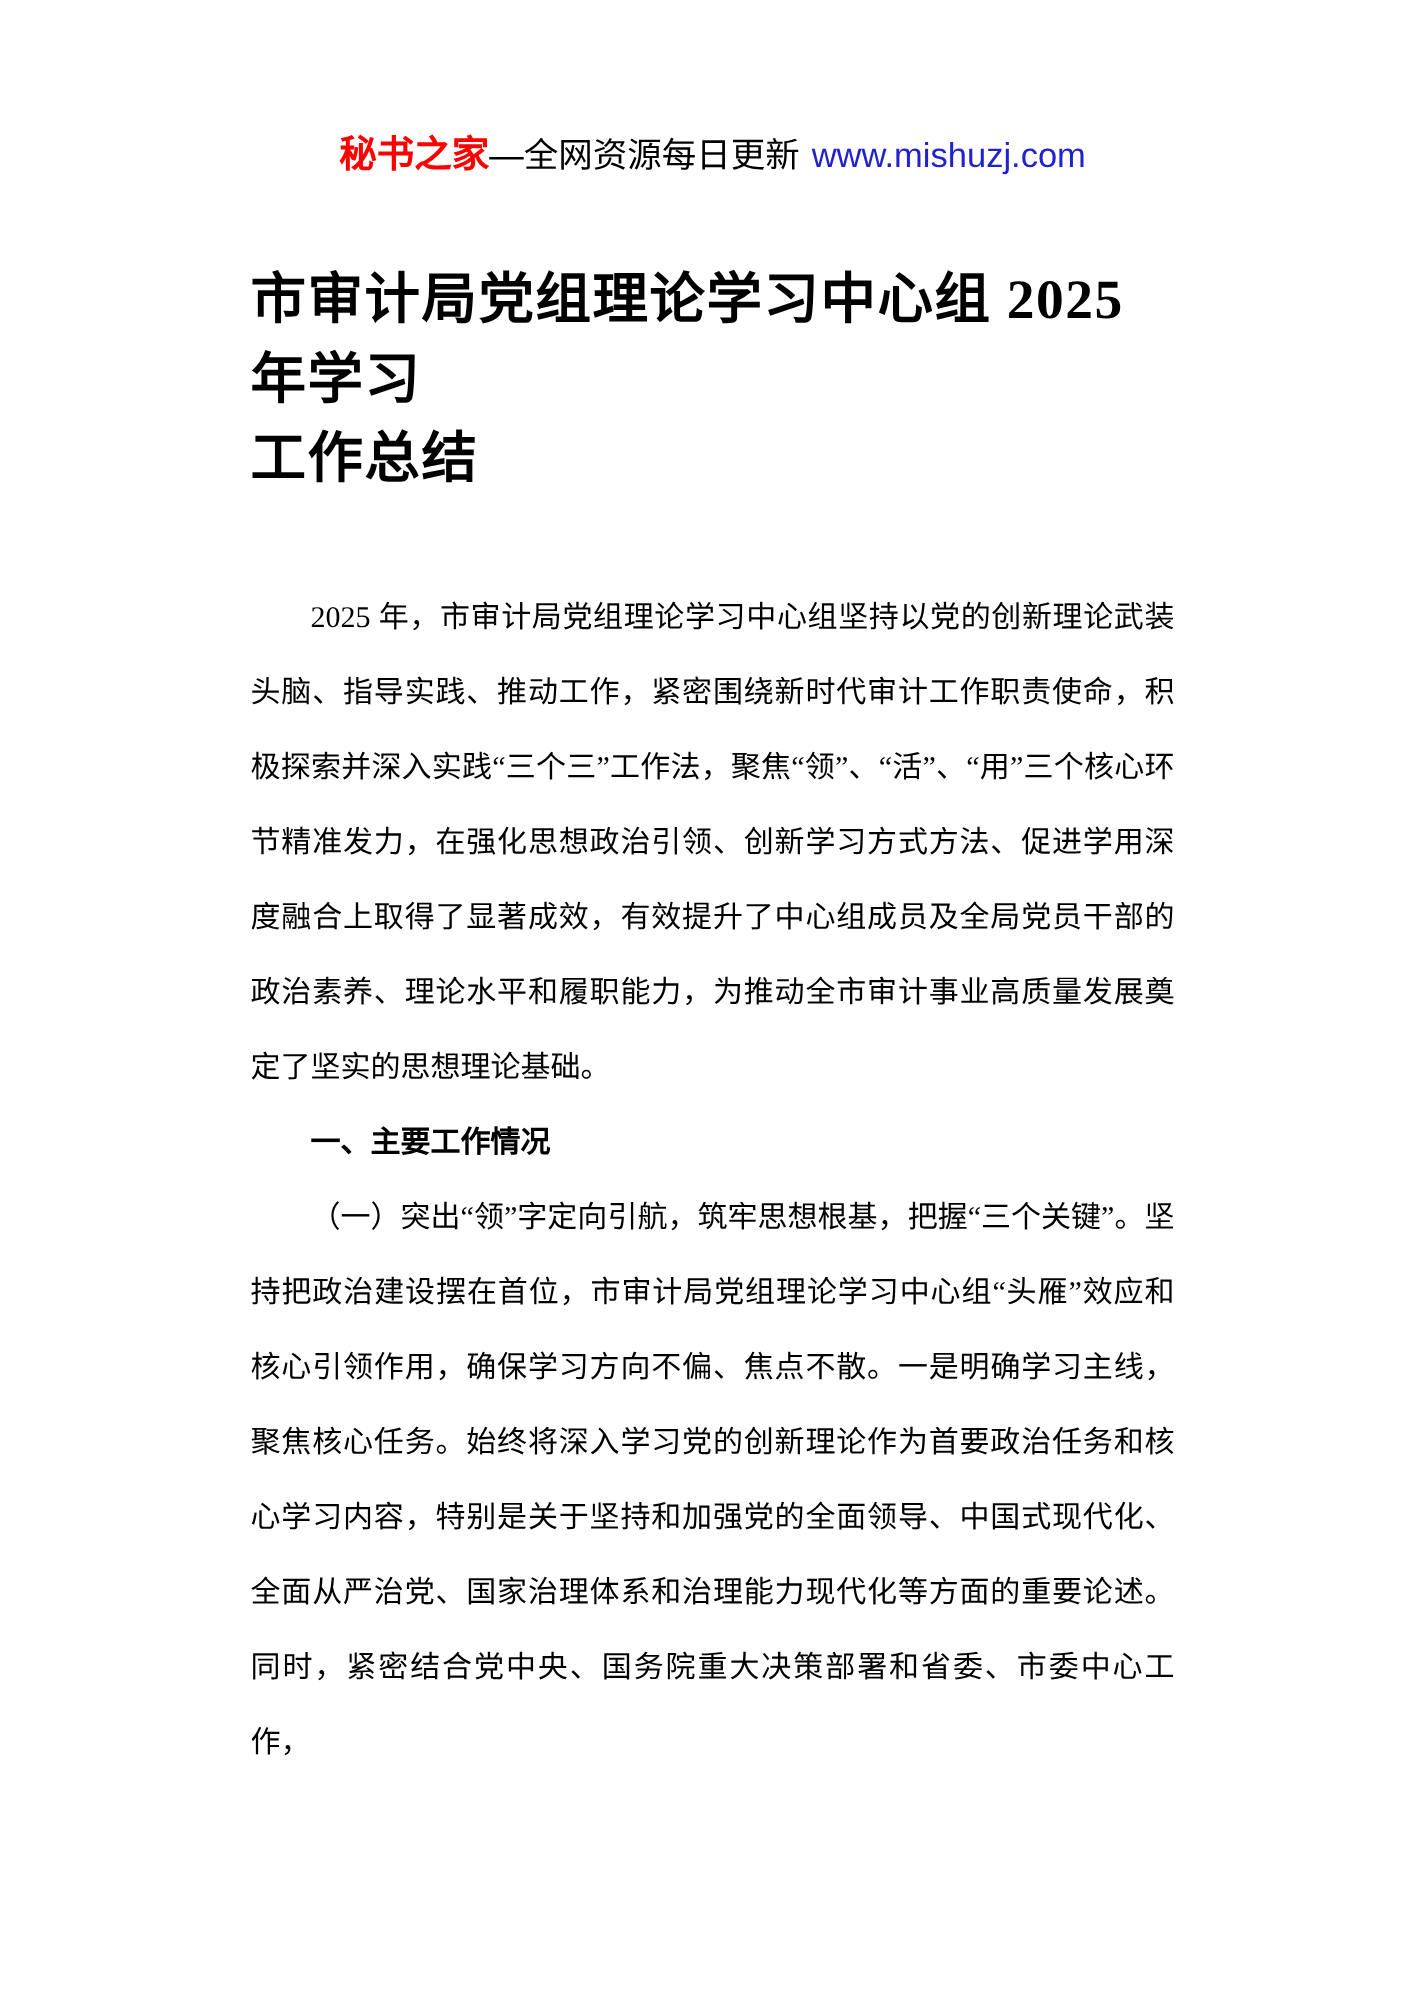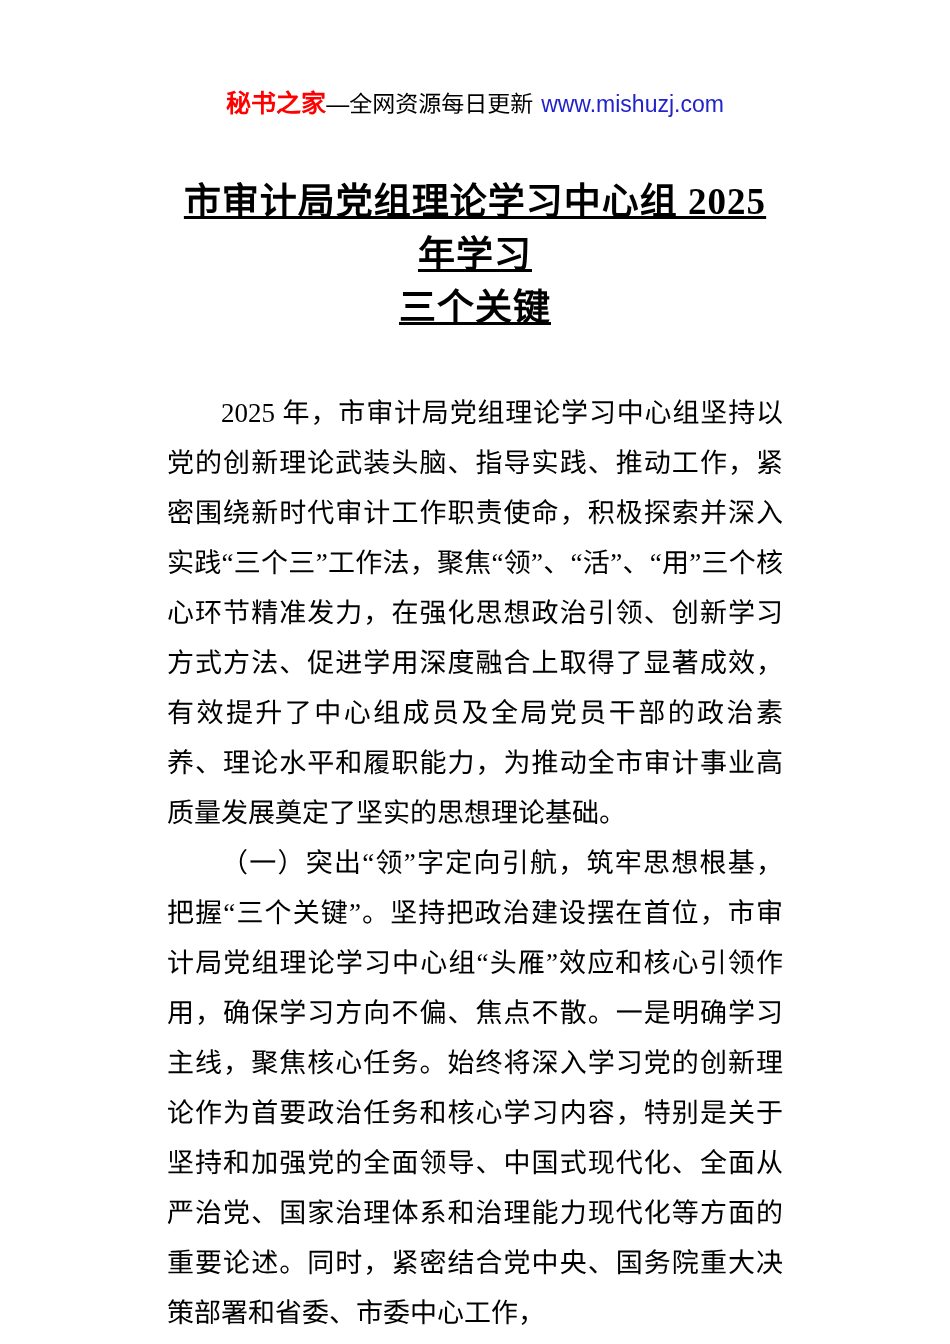--- a/index.html
+++ b/index.html
@@ -33,33 +33,31 @@
   }
   .site-header .tagline {
     color: #000000;
   }
   .site-header .url {
     color: #2222cc;
     margin-left: 8px;
   }
   .doc-title {
     margin: 56px 0 0 0;
-    text-align: center;
     font-size: 37px;
     font-weight: bold;
     line-height: 53px;
     letter-spacing: 1px;
-    text-decoration: underline;
   }
   .doc-title .title-line {
     display: block;
   }
   .doc-body {
     margin-top: 54px;
-    font-size: 27px;
+    font-size: 20px;
     line-height: 50px;
     text-align: justify;
   }
   .para {
     margin: 0;
     text-indent: 2em;
   }
   .section-heading {
     font-weight: bold;
   }
@@ -71,27 +69,28 @@
 <body>
 
 <div class="page">
 
   <div class="site-header">
     <span class="brand">秘书之家</span><span class="tagline">—全网资源每日更新</span><span class="url">www.mishuzj.com</span>
   </div>
 
   <h1 class="doc-title">
     <span class="title-line">市审计局党组理论学习中心组 2025 年学习</span>
-    <span class="title-line">三个关键</span>
+    <span class="title-line">工作总结</span>
   </h1>
 
   <div class="doc-body">
 
     <p class="para">2025 年，市审计局党组理论学习中心组坚持以党的创新理论武装头脑、指导实践、推动工作，紧密围绕新时代审计工作职责使命，积极探索并深入实践“三个三”工作法，聚焦“领”、“活”、“用”三个核心环节精准发力，在强化思想政治引领、创新学习方式方法、促进学用深度融合上取得了显著成效，有效提升了中心组成员及全局党员干部的政治素养、理论水平和履职能力，为推动全市审计事业高质量发展奠定了坚实的思想理论基础。</p>
 
+    <p class="para section-heading">一、主要工作情况</p>
 
     <p class="para">
       <span>（一）突出“领”字定向引航，筑牢思想根基，把握“三个关键”。坚持把政治建设摆在首位，市审计局党组理论学习中心组“头雁”效应和核心引领作用，确保学习方向不偏、焦点不散。</span><span class="bold-marker">一是</span><span>明确学习主线，聚焦核心任务。始终将深入学习党的创新理论作为首要政治任务和核心学习内容，特别是关于坚持和加强党的全面领导、中国式现代化、全面从严治党、国家治理体系和治理能力现代化等方面的重要论述。同时，紧密结合党中央、国务院重大决策部署和省委、市委中心工作，</span>
     </p>
 
   </div>
 
 </div>
 
 </body></html>

